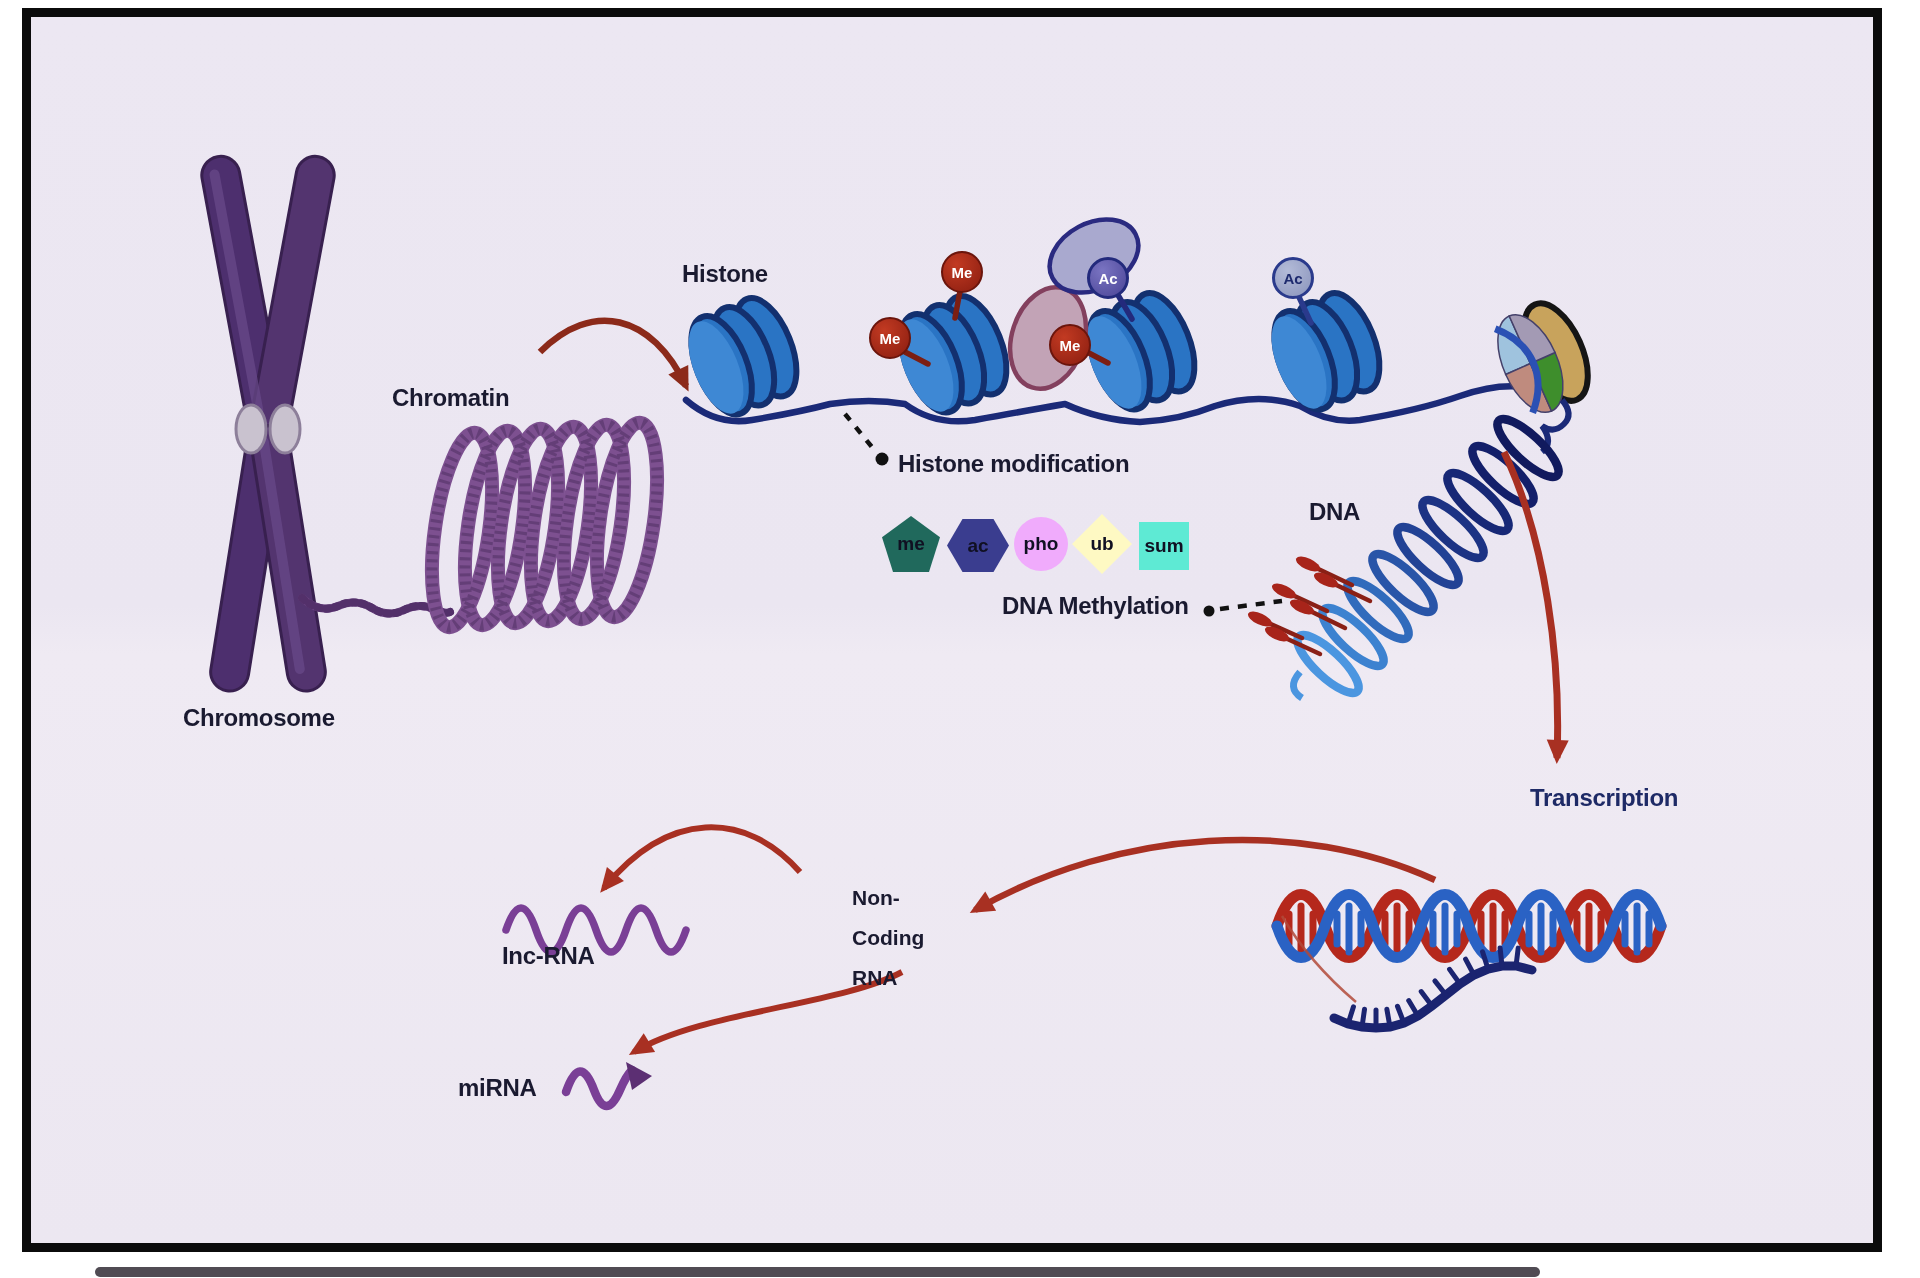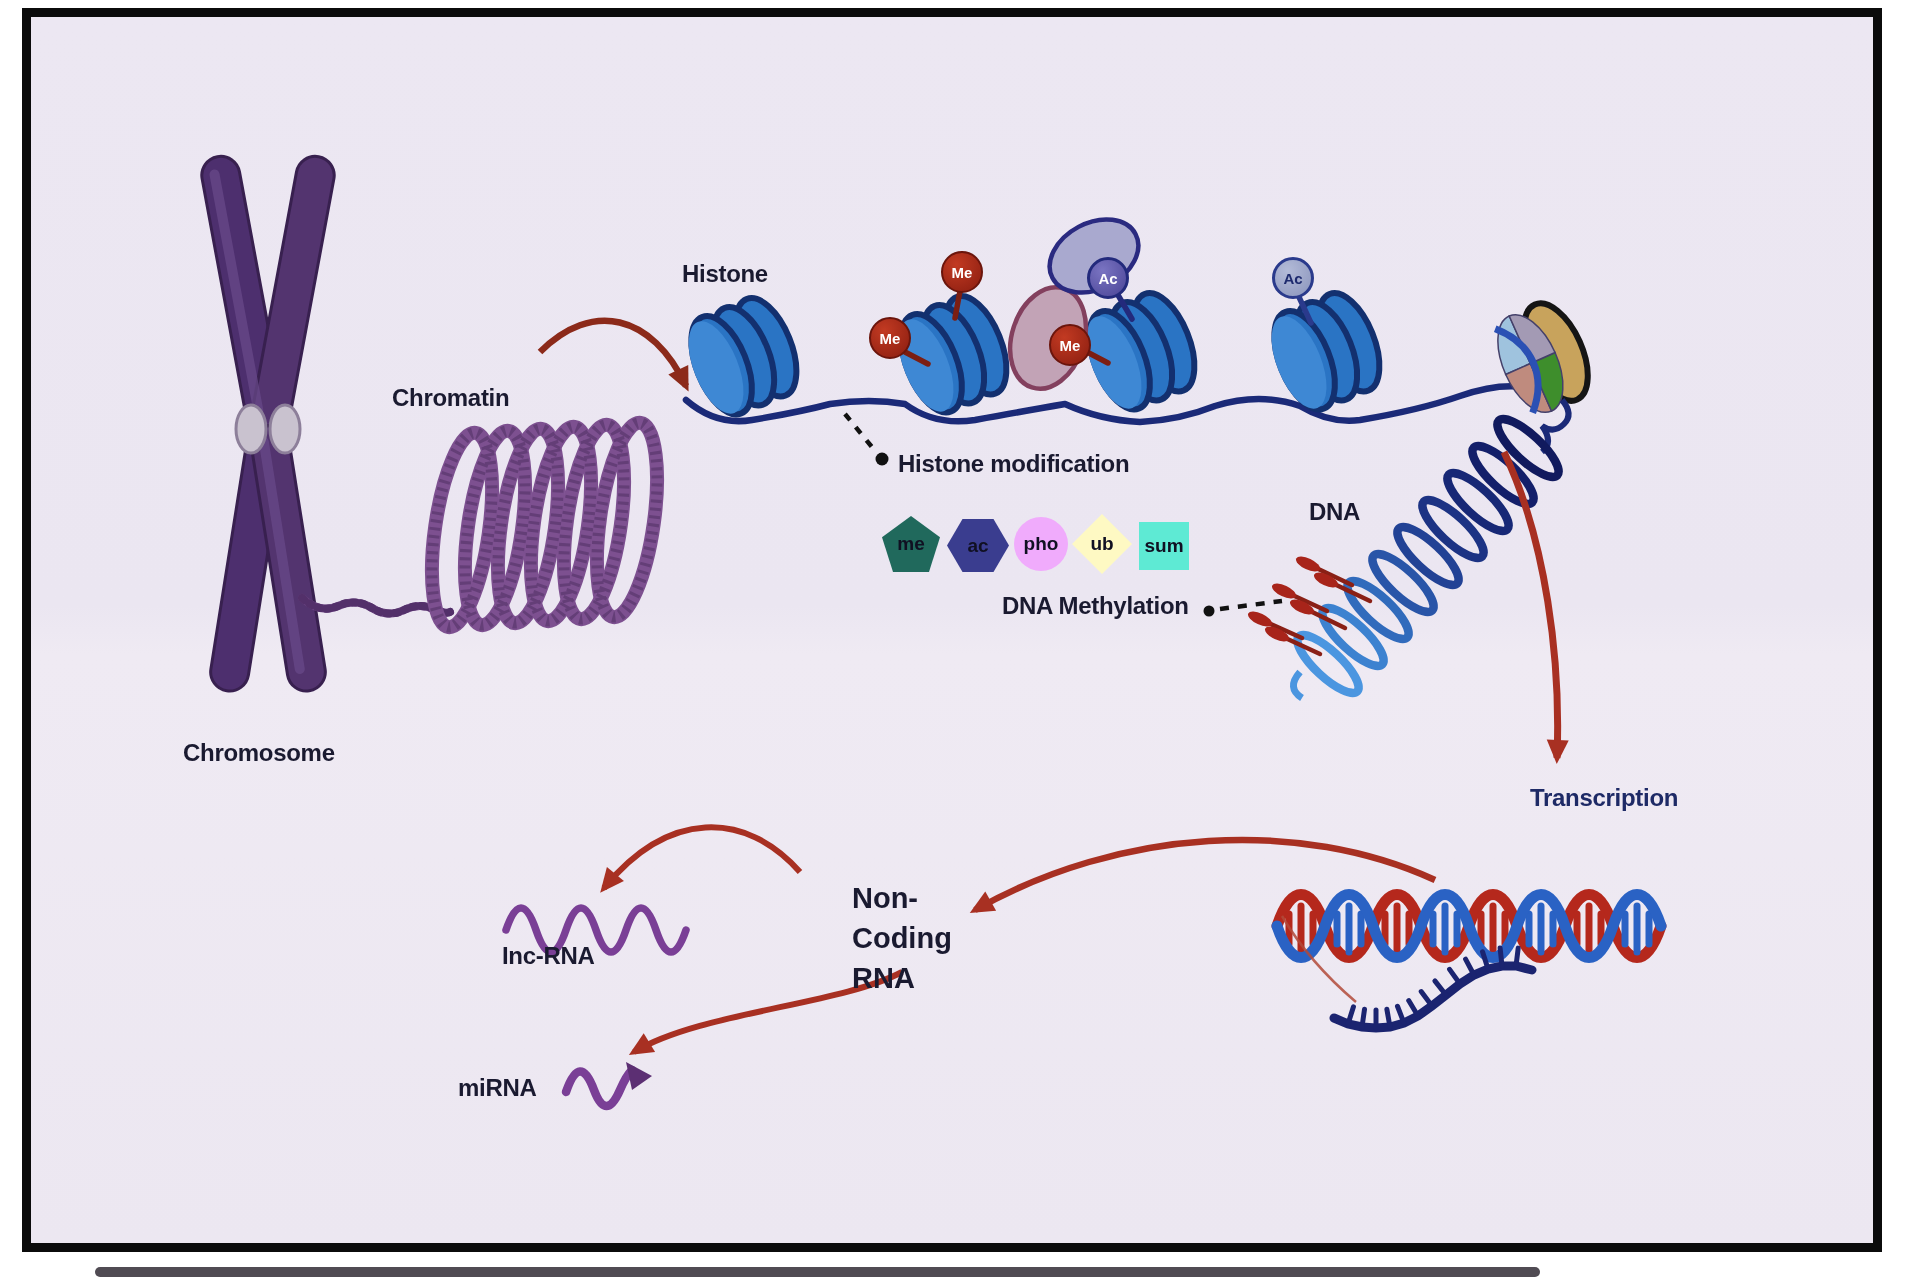--- a/index.html
+++ b/index.html
@@ -13,21 +13,21 @@
   .mark{position:absolute;width:42px;height:42px;border-radius:50%;display:flex;align-items:center;
     justify-content:center;font-size:15px;font-weight:700;color:#fff;box-sizing:border-box;}
   .mark.me{background:radial-gradient(circle at 35% 30%,#c23a22,#8a1d10);border:2px solid #6b150c;}
   .mark.acp{background:radial-gradient(circle at 35% 30%,#7a74c2,#4a4496);border:3px solid #232a7c;}
   .mark.acg{background:radial-gradient(circle at 35% 30%,#b3bbd8,#8a94bc);border:3px solid #2a3a8c;color:#1d2a6e;}
   .shape{position:absolute;display:flex;align-items:center;justify-content:center;
     font-size:19px;font-weight:700;color:#101022;}
   .pent{clip-path:polygon(50% 0,100% 38%,81% 100%,19% 100%,0 38%);}
   .hex{clip-path:polygon(0 50%,25% 0,75% 0,100% 50%,75% 100%,25% 100%);}
   .diam{clip-path:polygon(50% 0,100% 50%,50% 100%,0 50%);}
-  .noncode{position:absolute;left:852px;top:878px;color:#1a1a30;font-size:29px;font-weight:700;line-height:40px;}
+  .noncode{position:absolute;left:852px;top:878px;color:#1a1a30;font-size:21px;font-weight:700;line-height:40px;}
   #smudge{position:absolute;left:95px;top:1267px;width:1445px;height:10px;background:#241e28;opacity:.8;border-radius:5px;}
 </style>
 </head>
 <body>
 
 <div id="stage">
   <div id="frame"></div>
 
   <svg id="art" viewBox="0 0 1920 1278">
     <defs>
@@ -189,21 +189,21 @@
     <path d="M 506 930 q 15 -44 30 0 q 15 44 30 0 q 15 -44 30 0 q 15 44 30 0 q 15 -44 30 0 q 15 44 30 0" fill="none" stroke="#7a3f96" stroke-width="7.5" stroke-linecap="round"></path>
 
     <g>
       <path d="M 566 1092 q 14 -40 28 -2 q 12 32 26 0 q 6 -14 12 -20" fill="none" stroke="#7a3f96" stroke-width="8.5" stroke-linecap="round"></path>
       <path d="M 626 1062 L 652 1076 L 632 1090 Z" fill="#5c2f73"></path>
     </g>
   </svg>
 
   <div class="lbl" style="left:682px;top:260px;">Histone</div>
   <div class="lbl" style="left:392px;top:384px;">Chromatin</div>
-  <div class="lbl" style="left:183px;top:704px;margin-top:35px;">Chromosome</div>
+  <div class="lbl" style="left:183px;top:704px;">Chromosome</div>
   <div class="lbl" style="left:898px;top:450px;">Histone modification</div>
   <div class="lbl" style="left:1284px;top:498px;margin-left:25px;">DNA</div>
   <div class="lbl" style="left:983px;top:592px;margin-left:19px;">DNA Methylation</div>
   <div class="lbl navy" style="left:1530px;top:784px;">Transcription</div>
   <div class="noncode">
     <div>Non-</div>
     <div>Coding</div>
     <div>RNA</div>
   </div>
   <div class="lbl" style="left:502px;top:942px;">Inc-RNA</div>

